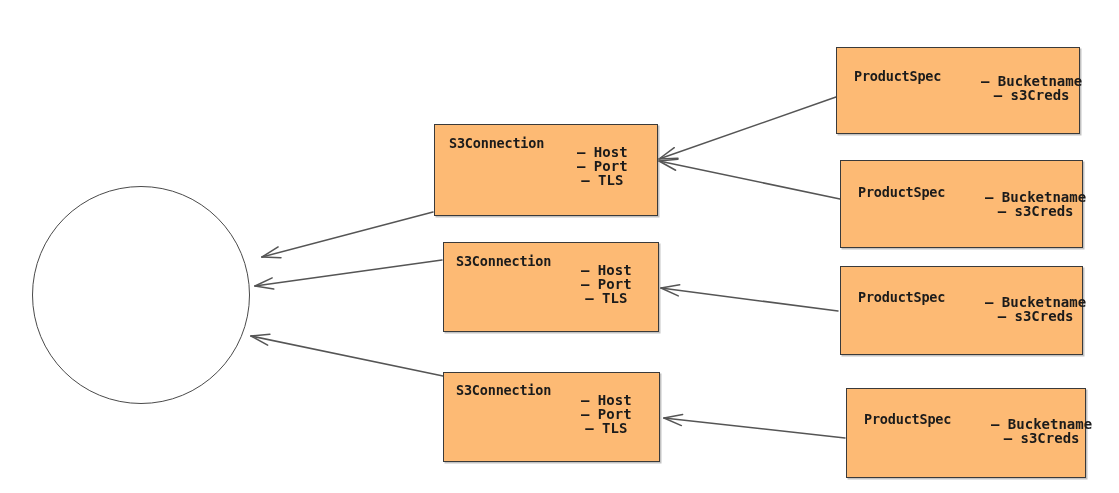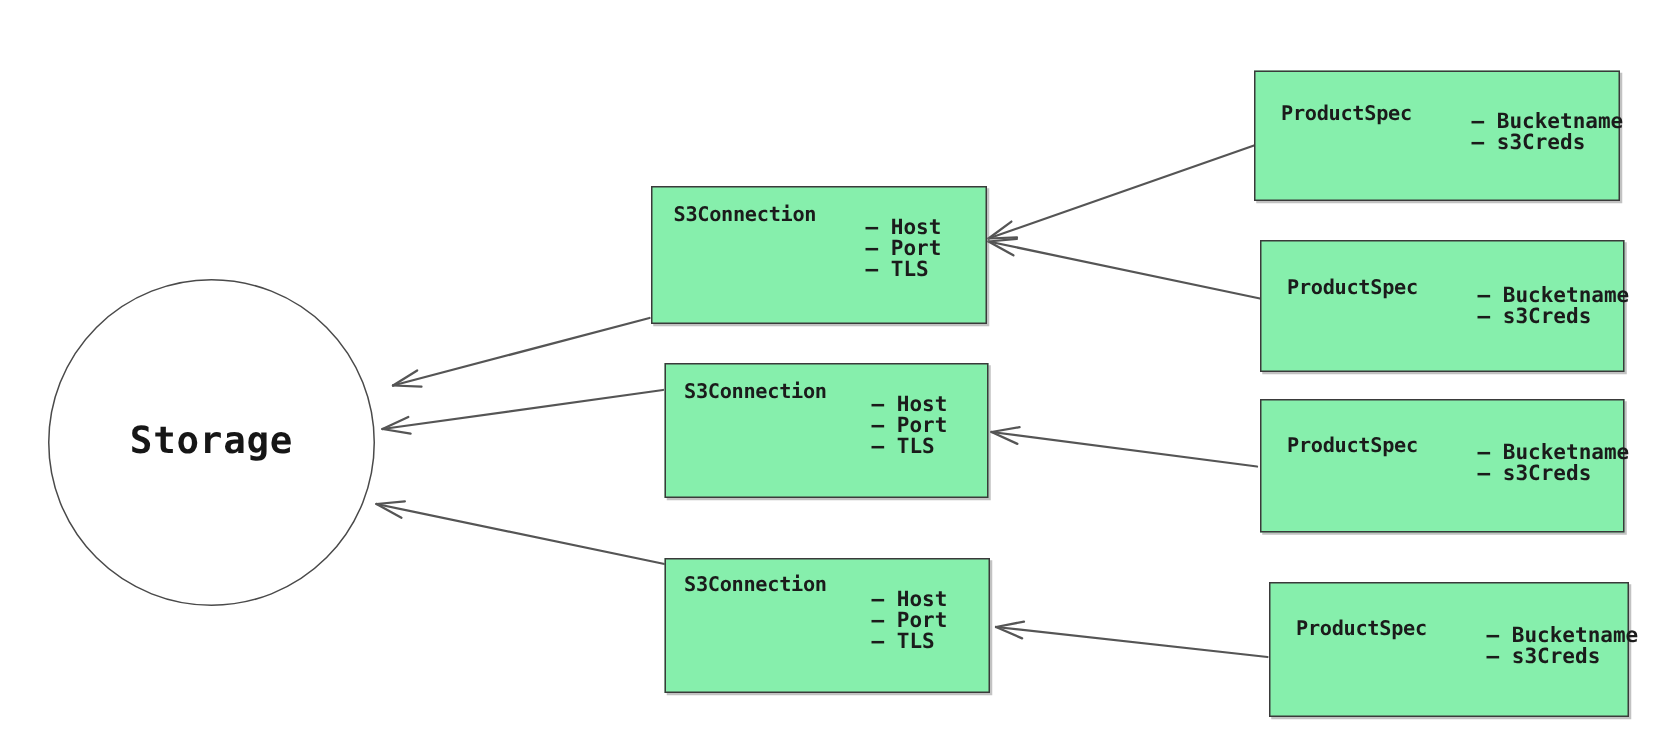--- a/index.html
+++ b/index.html
@@ -21,23 +21,24 @@
     position: absolute;
     left: 0;
     top: 0;
     width: 1119px;
     height: 493px;
     pointer-events: none;
   }
   .node-box {
     position: absolute;
     box-sizing: border-box;
-    background: #86efac;
+    background: #fdba74;
     border: 1.4px solid #3a3a3a;
     box-shadow: 1.5px 1.5px 0 rgba(120,120,120,0.45);
+    text-align: center;
   }
   .node-title {
     position: absolute;
     font-family: "DejaVu Sans Mono", monospace;
     font-size: 13.5px;
     font-weight: 700;
     color: #1b1b1b;
     letter-spacing: -0.2px;
     white-space: nowrap;
   }
@@ -108,21 +109,20 @@
         <line x1="661" y1="288" x2="678.27652640006" y2="295.9070623842253" stroke="#555555" stroke-width="1.5" stroke-linecap="round"></line>
       </g>
       <g>
         <line x1="845" y1="438" x2="664" y2="418" stroke="#555555" stroke-width="1.5" stroke-linecap="round"></line>
         <line x1="664" y1="418" x2="682.6582627050415" y2="414.4126287020079" stroke="#555555" stroke-width="1.5" stroke-linecap="round"></line>
         <line x1="664" y1="418" x2="681.4249109254964" y2="425.57446230689135" stroke="#555555" stroke-width="1.5" stroke-linecap="round"></line>
       </g>
     </svg>
 
   <div class="storage-circle" id="storage-circle" style="left: 32px; top: 186px; width: 218px; height: 218px;"></div>
-  <div class="storage-label" id="storage-label" style="left: 32px; top: 279px; width: 218px;">Storage</div>
 
   <div id="connection-layer">
       <div class="node-box" style="left: 434px; top: 124px; width: 224px; height: 92px;">
         <div class="node-title" style="left: 14px; top: 10px;">S3Connection</div>
         <div class="node-attrs" style="left: 142px; top: 20px;">
           <div class="attr-row">– Host</div>
           <div class="attr-row">– Port</div>
           <div class="attr-row">– TLS</div>
         </div>
       </div>

